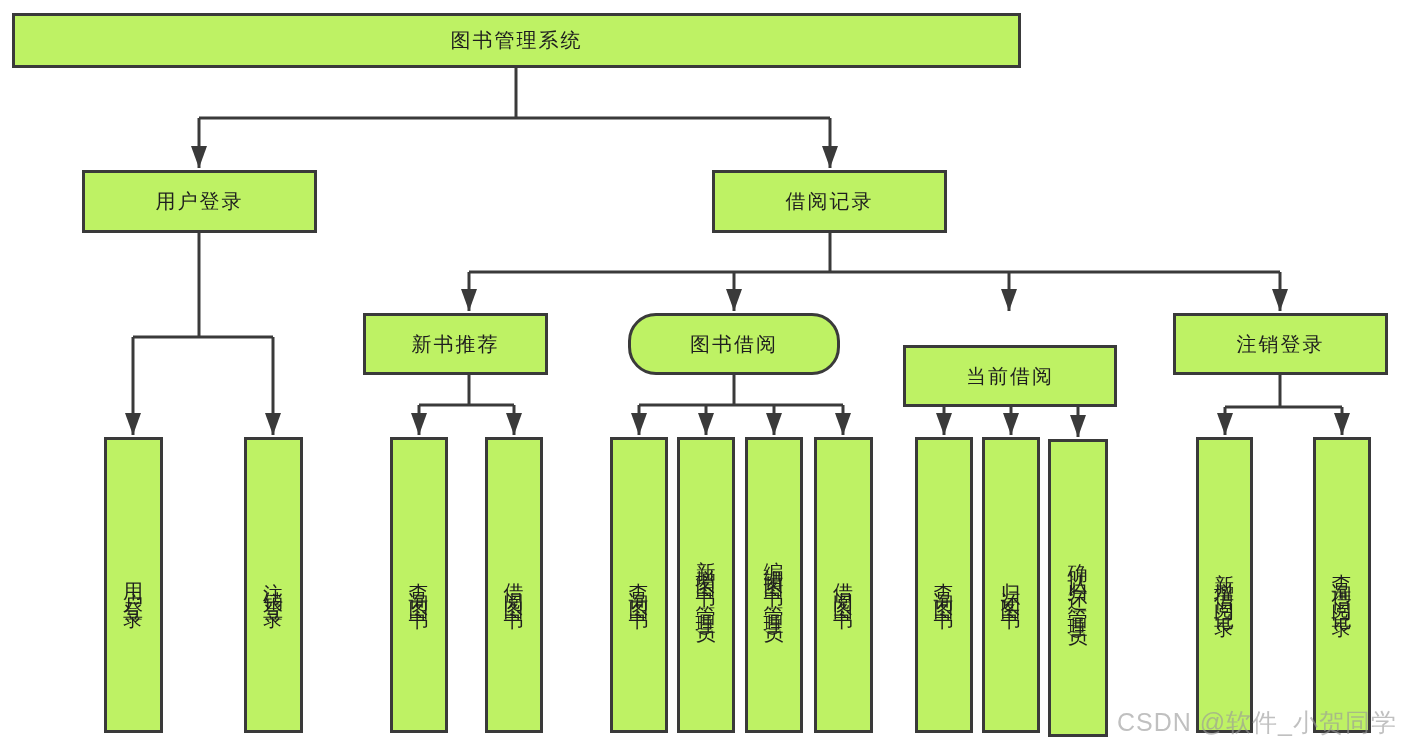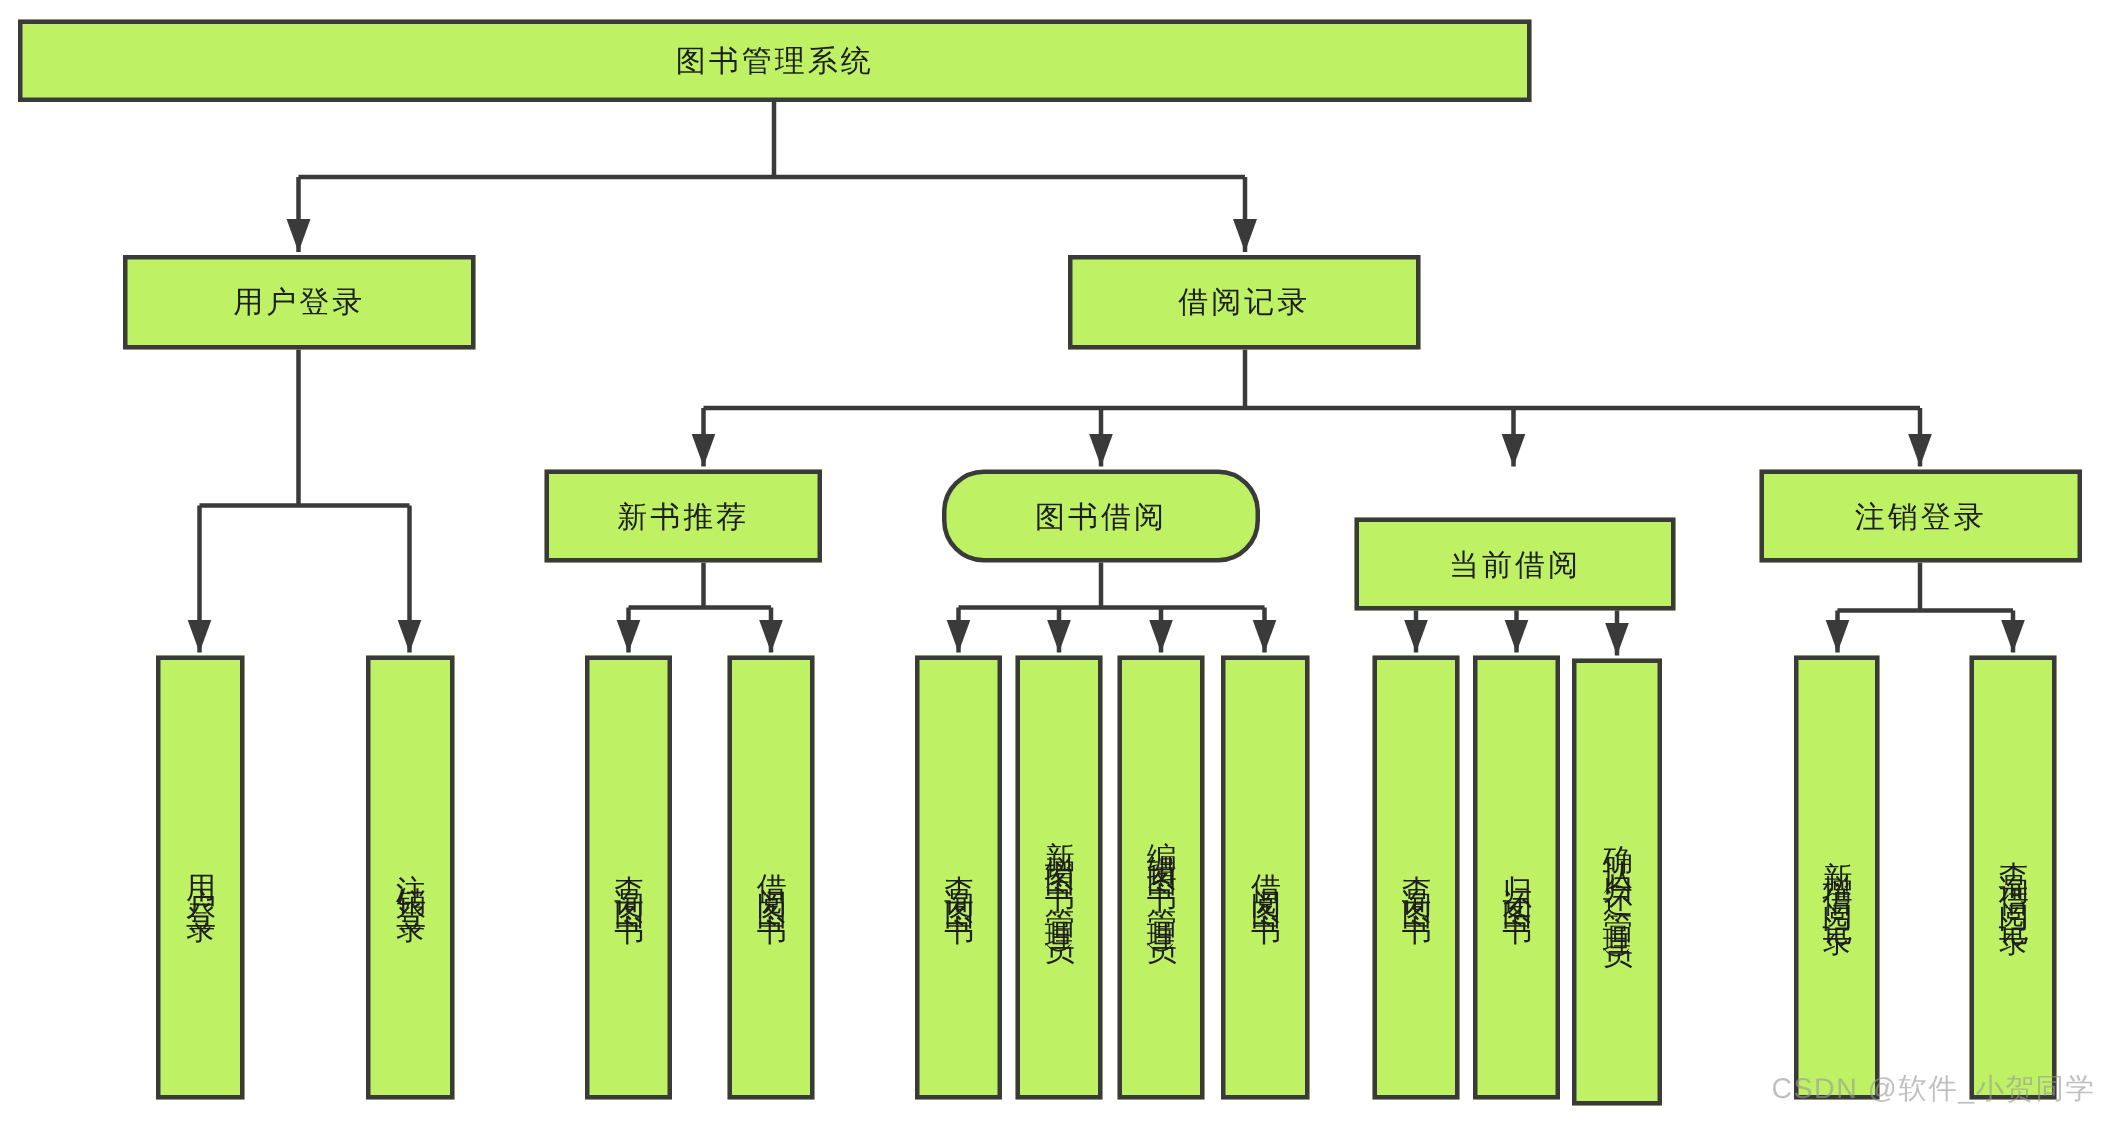--- a/index.html
+++ b/index.html
@@ -29,21 +29,21 @@
     writing-mode:vertical-rl;
     text-orientation:mixed;
     letter-spacing:9px;
     line-height:1;
     white-space:normal;
   }
   #watermark {
     position:absolute;
     right:8px; bottom:8px;
     z-index:3;
-    font-size:19px;
+    font-size:25px;
     color:#9a9a9a;
     opacity:0.62;
     letter-spacing:1px;
   }
 </style>
 </head>
 <body>
 
 <div id="stage">
 

